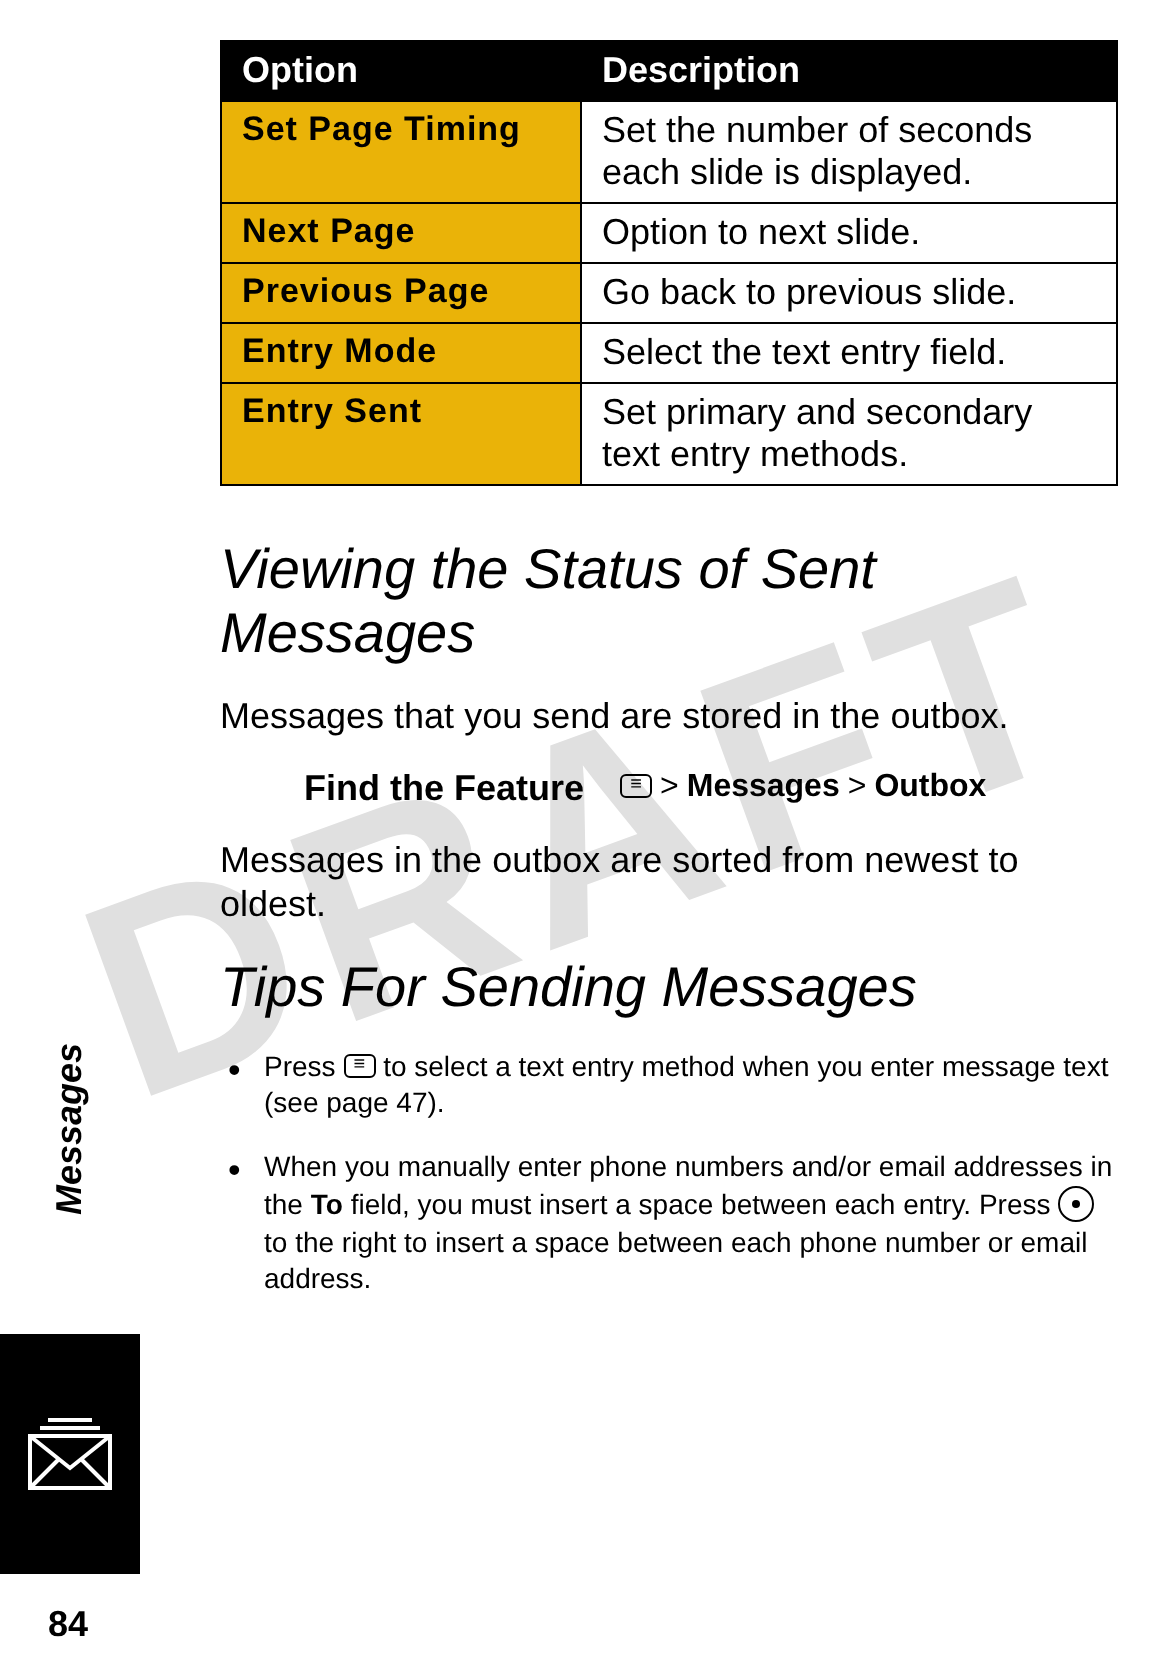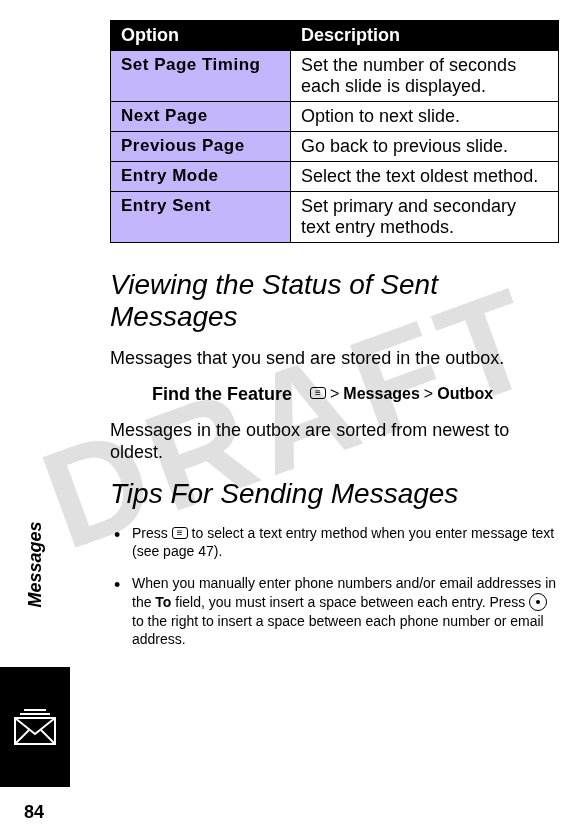--- a/index.html
+++ b/index.html
@@ -44,21 +44,21 @@
       border: 1px solid #000;
     }
     table.options th:first-child { width: 180px; }
     table.options td {
       border: 1px solid #000;
       padding: 4px 10px;
       font-size: 18px;
       vertical-align: top;
     }
     table.options td.opt-label {
-      background: #c4b5fd;
+      background: #eab308;
       font-family: "Arial Narrow", Arial, sans-serif;
       font-stretch: condensed;
       font-weight: bold;
       font-size: 17px;
       letter-spacing: 0.5px;
     }
     h2.section {
       font-style: italic;
       font-weight: 400;
       font-size: 28px;
@@ -202,21 +202,21 @@
       <tr>
         <td class="opt-label">Next Page</td>
         <td>Option to next slide.</td>
       </tr>
       <tr>
         <td class="opt-label">Previous Page</td>
         <td>Go back to previous slide.</td>
       </tr>
       <tr>
         <td class="opt-label">Entry Mode</td>
-        <td>Select the text oldest method.</td>
+        <td>Select the text entry field.</td>
       </tr>
       <tr>
         <td class="opt-label">Entry Sent</td>
         <td>Set primary and secondary text entry methods.</td>
       </tr>
     </tbody>
   </table>
 
   <h2 class="section">Viewing the Status of Sent Messages</h2>
   <p class="body">Messages that you send are stored in the outbox.</p>

